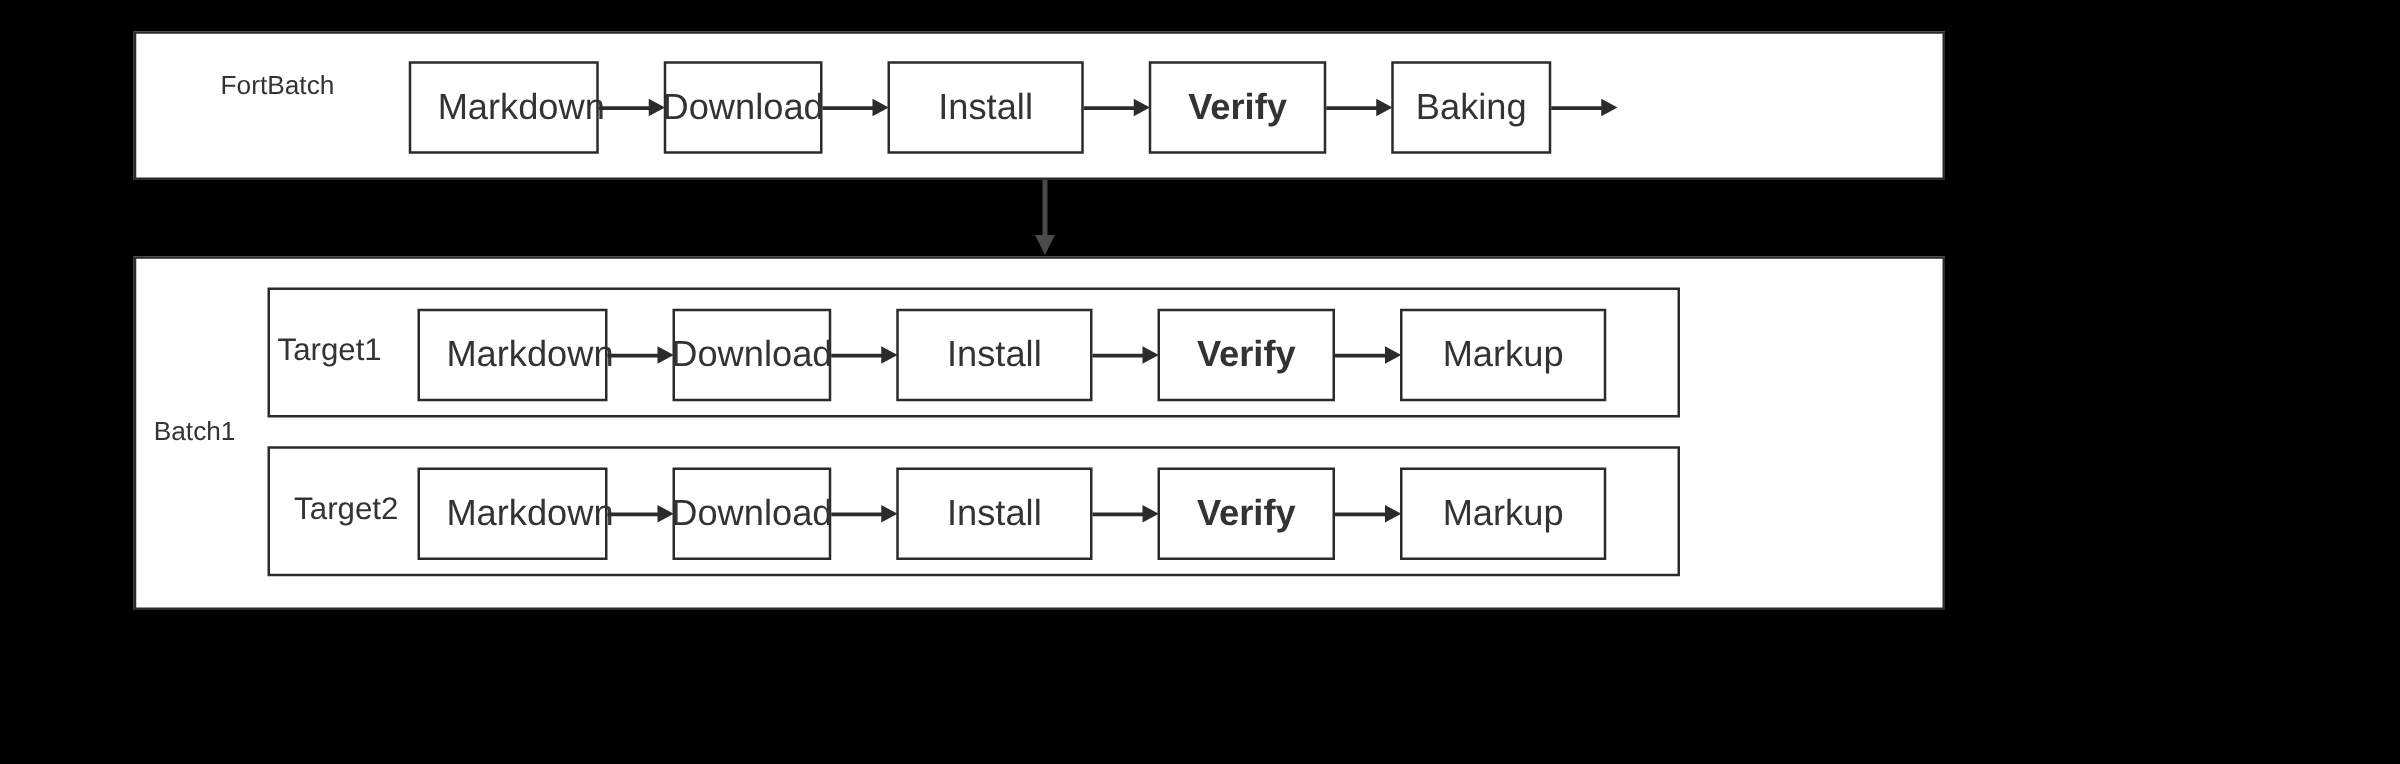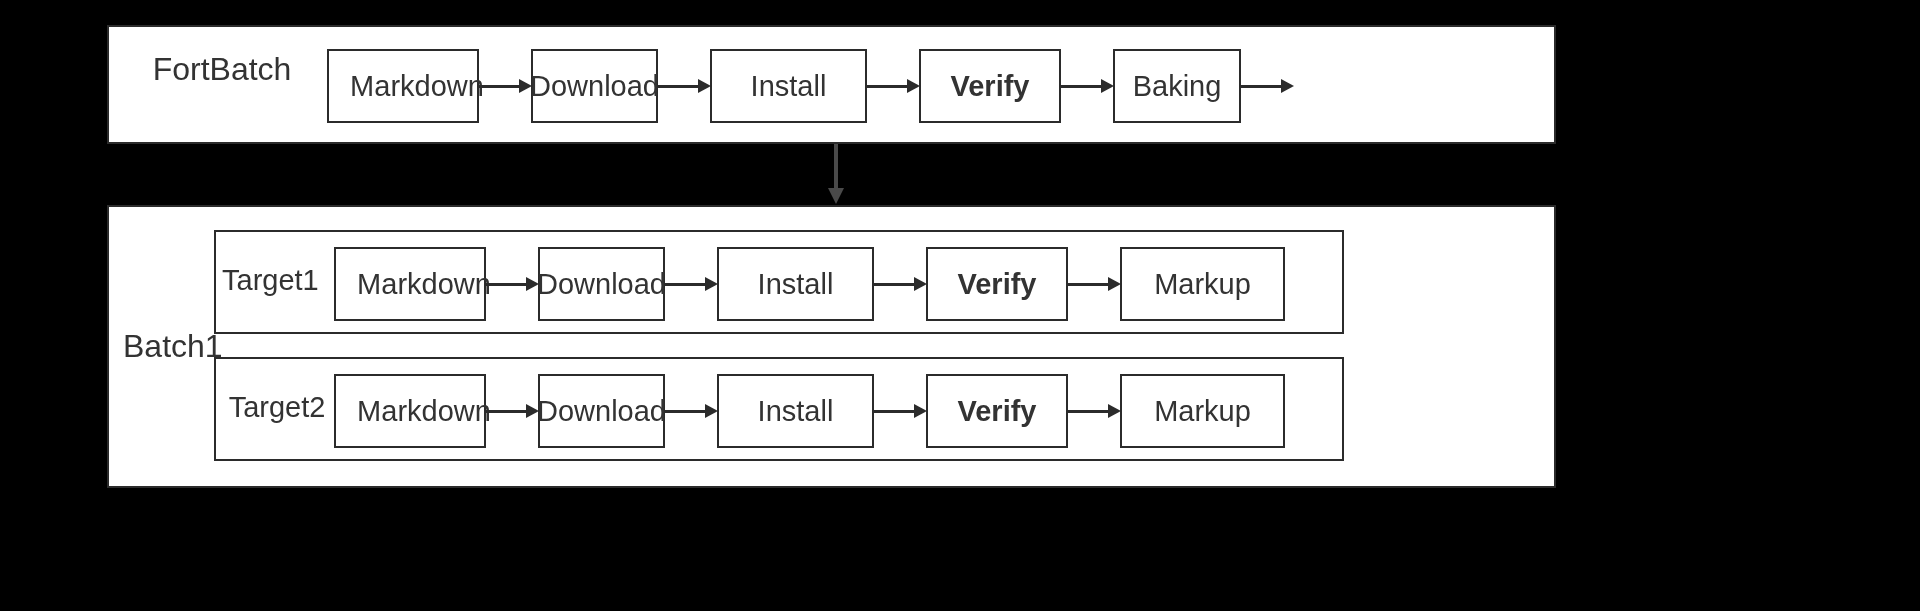--- a/index.html
+++ b/index.html
@@ -40,21 +40,21 @@
     left: 107px;
     top: 205px;
     width: 1449px;
     height: 283px;
   }
 
   
   .group-label {
     position: absolute;
     color: #333333;
-    font-size: 32px;
+    font-size: 21px;
     line-height: 36px;
     white-space: nowrap;
     text-align: center;
   }
 
   #fortbatch-label {
     left: 8px;
     top: 24px;
     width: 210px;
   }
@@ -90,21 +90,21 @@
     height: 104px;
     text-align: center;
   }
 
   .target-label {
     position: absolute;
     left: 6px;
     top: 30px;
     width: 110px;
     color: #333333;
-    font-size: 29px;
+    font-size: 25px;
     line-height: 36px;
     white-space: nowrap;
   }
 
   
   .flow-row {
     position: absolute;
     display: flex;
     align-items: center;
   }

